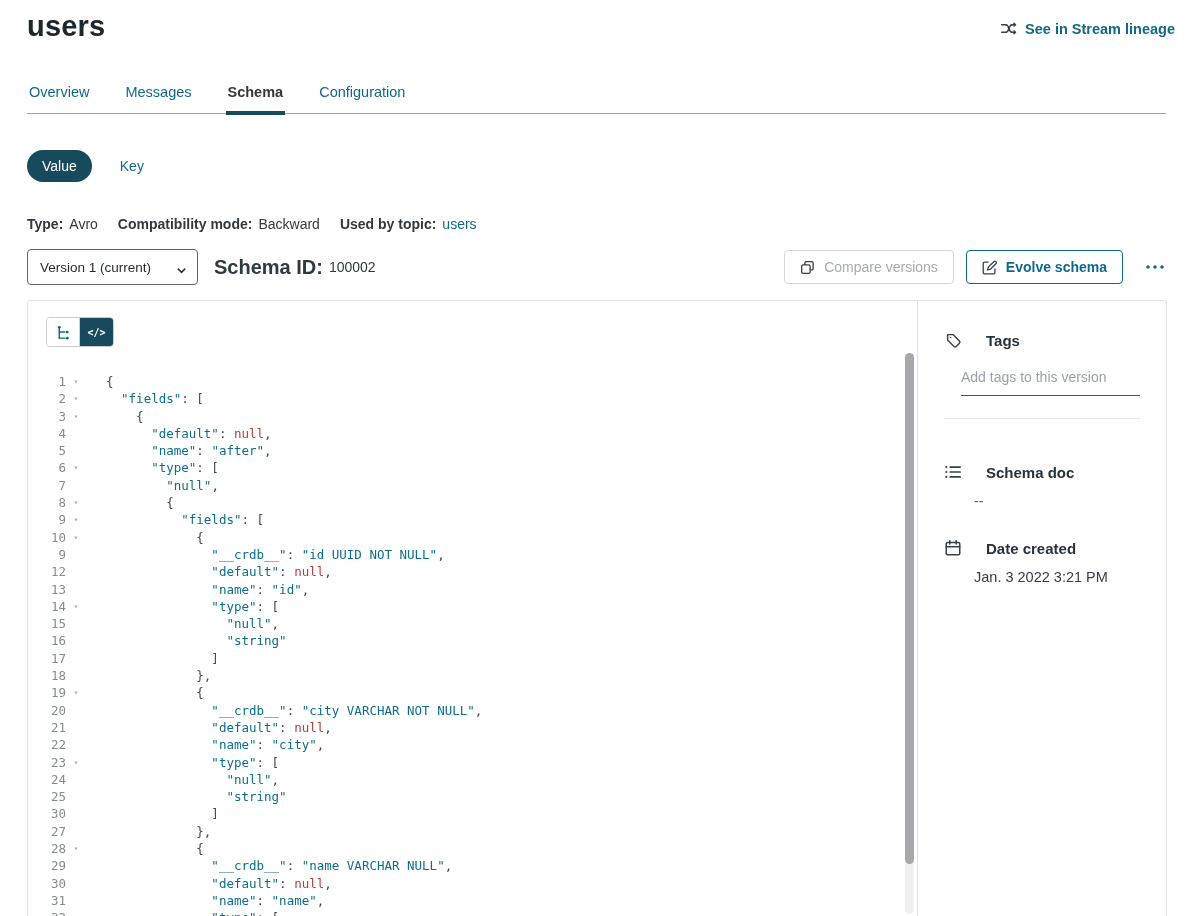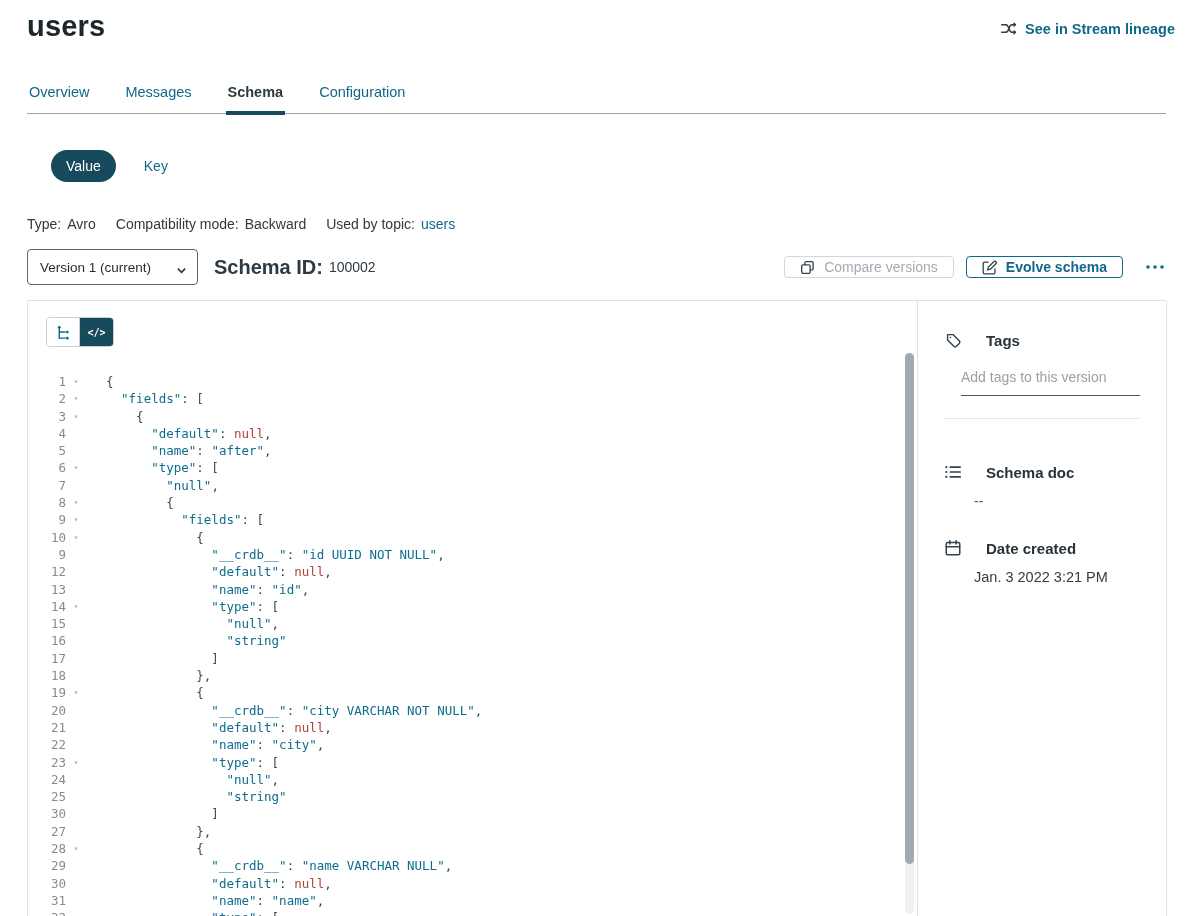--- a/index.html
+++ b/index.html
@@ -16,44 +16,44 @@
   .lineage-link { display:flex; align-items:center; gap:8px; color:var(--accent); font-size:14.5px; font-weight:600; margin-top:10px; cursor:pointer; }
 
   
   .tabs-bar { display:flex; gap:32px; margin:41px 23px 0 27px; border-bottom:1px solid #a3a3a3; }
   .tab { font-size:14.5px; color:var(--accent); padding:0 2px 13px; cursor:pointer; position:relative; }
   .tab.active { color:#2e3940; font-weight:600; }
   .tab.active::after { content:""; position:absolute; left:0; right:0; bottom:-2px; height:4px; background:var(--accent_dark); }
 
   
   .toggle-row { display:flex; align-items:center; gap:28px; margin:36px 0 0 27px; }
-  .value-btn { background:var(--accent_dark); color:#fff; font-size:14px; border:none; border-radius:16px; padding:8px 15px; cursor:pointer;margin-left:24px; }
+  .value-btn { background:var(--accent_dark); color:#fff; font-size:14px; border:none; border-radius:16px; padding:8px 15px; cursor:pointer; }
   .key-btn { color:var(--accent); font-size:14px; background:none; border:none; cursor:pointer; padding:0; }
 
   
   .meta-row { display:flex; align-items:center; margin:34px 0 0 27px; font-size:14px; color:#2e3940; }
-  .meta-label { font-weight:normal; }
+  .meta-label { font-weight:bold; }
   .meta-value { margin-left:6px; }
   .meta-gap { width:20px; }
   .topic-link { color:var(--accent); margin-left:6px; cursor:pointer; text-decoration:none; }
 
   
   .toolbar-row { display:flex; align-items:center; margin:17px 22px 0 27px; }
   .select-wrap { position:relative; }
   .version-select {
     appearance:none; -webkit-appearance:none;
     height:36px; min-width:171px; padding:0 34px 0 12px;
     border:1px solid #5b656d; border-radius:4px; background:#fff;
     font-family:"Liberation Sans", sans-serif; font-size:13.5px; color:#1f2a31; cursor:pointer;
   }
   .select-chevron { position:absolute; right:11px; top:13px; pointer-events:none; color:#2e3940; }
   .schema-id-label { font-weight:bold; font-size:20px; margin-left:16px; }
   .schema-id-value { font-size:14px; margin-left:6px; }
   .toolbar-actions { margin-left:auto; display:flex; align-items:center; gap:12px; }
-  .btn { height:22px; display:flex; align-items:center; gap:9px; padding:0 15px; border-radius:4px; background:#fff; font-family:"Liberation Sans", sans-serif; font-size:14px; cursor:pointer; }
+  .btn { height:34px; display:flex; align-items:center; gap:9px; padding:0 15px; border-radius:4px; background:#fff; font-family:"Liberation Sans", sans-serif; font-size:14px; cursor:pointer; }
   .btn-disabled { border:1px solid #d3d7db; color:#a4abb2; }
   .btn-outline { border:1px solid var(--accent); color:var(--accent); font-weight:600; }
   .more-btn { background:none; border:none; padding:0 2px; margin-left:8px; cursor:pointer; display:flex; }
 
   
   .card { position:absolute; left:27px; right:22px; top:300px; bottom:-2px; border:1px solid #dfe3e6; border-radius:2px; display:flex; background:#fff; overflow:hidden; }
 
   
   .code-pane { width:890px; flex:none; border-right:1px solid #dfe3e6; position:relative; overflow:hidden; }
   .code-toolbar { padding:16px 0 0 18px; }

